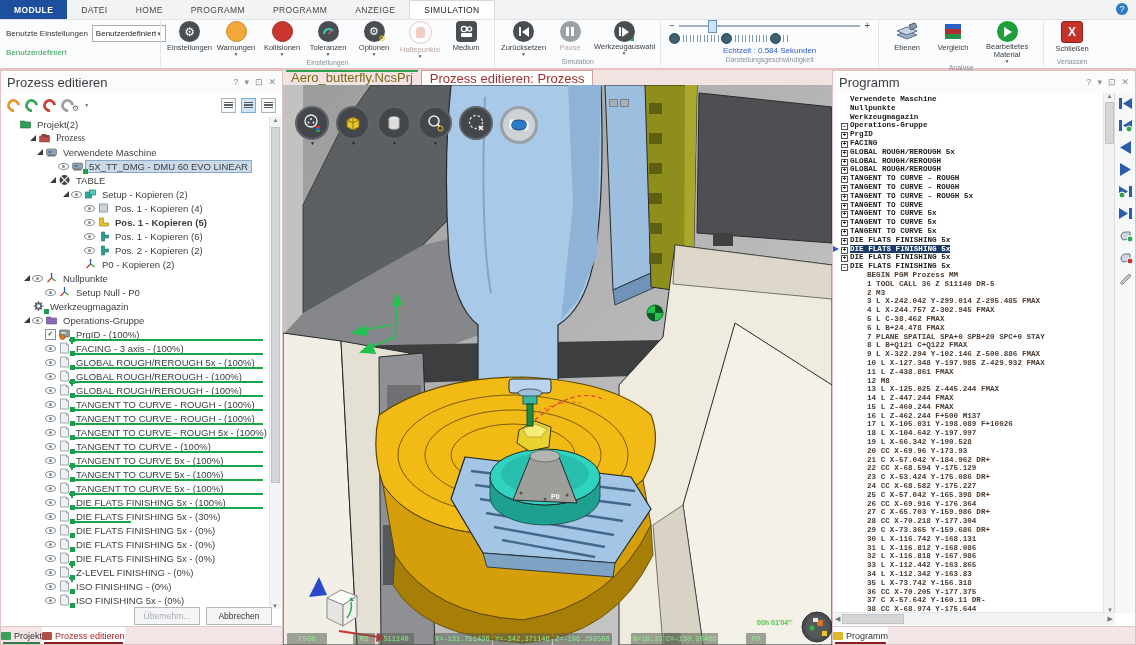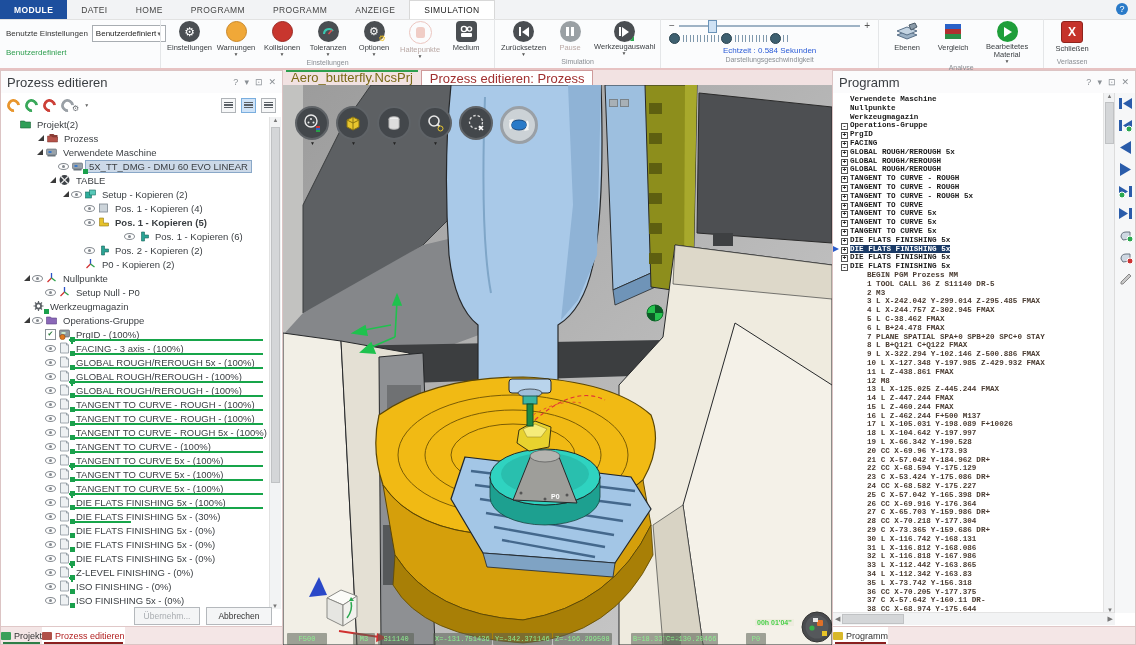--- a/index.html
+++ b/index.html
@@ -352,21 +352,21 @@
     <div id="ltree">
         <div class="trow" style="padding-left: 8px;">
           <span class="texp"></span>
           <span class="ticon">
             <svg width="13" height="12" viewBox="0 0 12 12">
               <path d="M1 3h4l1 1h5v6H1z" fill="#2f9e57" stroke="#1d6337" stroke-width="0.6"></path>
             </svg>
           </span>
           <span class="tlabel">Projekt(2)</span>
         </div>
-        <div class="trow" style="padding-left: 35px;">
+        <div class="trow" style="padding-left: 27px; font-family: Liberation Serif, serif;">
           <span class="texp">
             <span class="t"></span>
           </span>
           <span class="ticon">
             <svg width="13" height="12" viewBox="0 0 12 12">
               <path d="M3 2h4l1 1h3v5H3z" fill="#8a3d36"></path>
               <path d="M1 4h4l1 1h5v5H1z" fill="#b5534a" stroke="#7a352e" stroke-width="0.5"></path>
             </svg>
           </span>
           <span class="tlabel">Prozess</span>
@@ -435,21 +435,21 @@
         <div class="trow b" style="padding-left: 73px;">
           <span class="texp"></span>
           <span class="eye"></span>
           <span class="ticon">
             <svg width="13" height="12" viewBox="0 0 12 12">
               <path d="M2 2h4v5h5v3H2z" fill="#e6c22c" stroke="#93791a" stroke-width="0.6"></path>
             </svg>
           </span>
           <span class="tlabel">Pos. 1 - Kopieren (5)</span>
         </div>
-        <div class="trow" style="padding-left: 73px; margin-left: 40px;">
+        <div class="trow" style="padding-left: 73px;">
           <span class="texp"></span>
           <span class="eye"></span>
           <span class="ticon">
             <svg width="13" height="12" viewBox="0 0 12 12">
               <path d="M4 2h3v3h4v3H7v3H4z" fill="#2ba394" stroke="#17655b" stroke-width="0.6"></path>
             </svg>
           </span>
           <span class="tlabel">Pos. 1 - Kopieren (6)</span>
         </div>
         <div class="trow" style="padding-left: 73px;">

